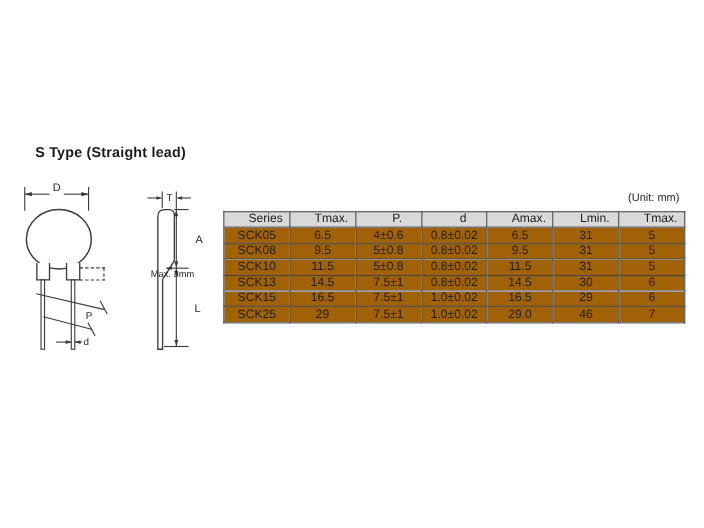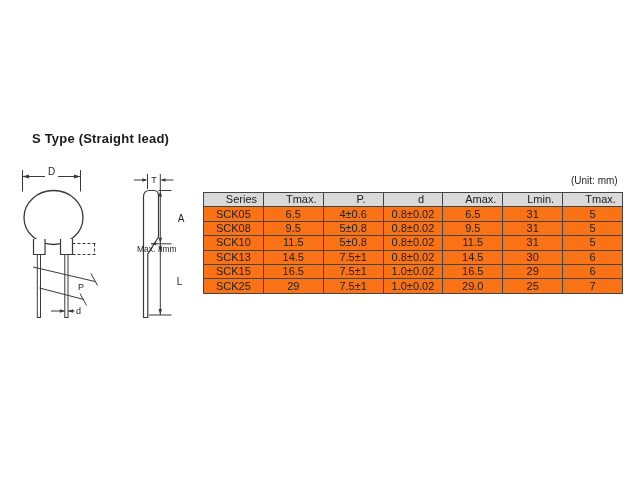--- a/index.html
+++ b/index.html
@@ -15,21 +15,21 @@
   #dim-table{
     position:absolute;left:203px;top:192px;width:420px;
     border-collapse:collapse;table-layout:fixed;
     font-size:11px;color:#222;
   }
   #dim-table th,#dim-table td{
     border:1px solid #444;height:13.4px;line-height:13px;
     padding:0;text-align:center;font-weight:normal;overflow:hidden;
   }
   #dim-table thead th{background:#d9d9d9;padding-left:16px;}
-  #dim-table tbody td{background:#f97316;}
+  #dim-table tbody td{background:#a16207;}
   .f9{font-size:9px;}
   .f10{font-size:10px;}
 </style>
 </head>
 <body>
 
 <div id="canvas">
 
   <svg id="diagram-svg" viewBox="0 0 640 480" stroke="#3a3a3a" fill="none" stroke-width="1">
 
@@ -158,19 +158,19 @@
           <td>16.5</td>
           <td>29</td>
           <td>6</td>
         </tr>
         <tr>
           <td>SCK25</td>
           <td>29</td>
           <td>7.5±1</td>
           <td>1.0±0.02</td>
           <td>29.0</td>
-          <td>25</td>
+          <td>46</td>
           <td>7</td>
         </tr>
       </tbody>
   </table>
 
 </div>
 
 </body></html>

